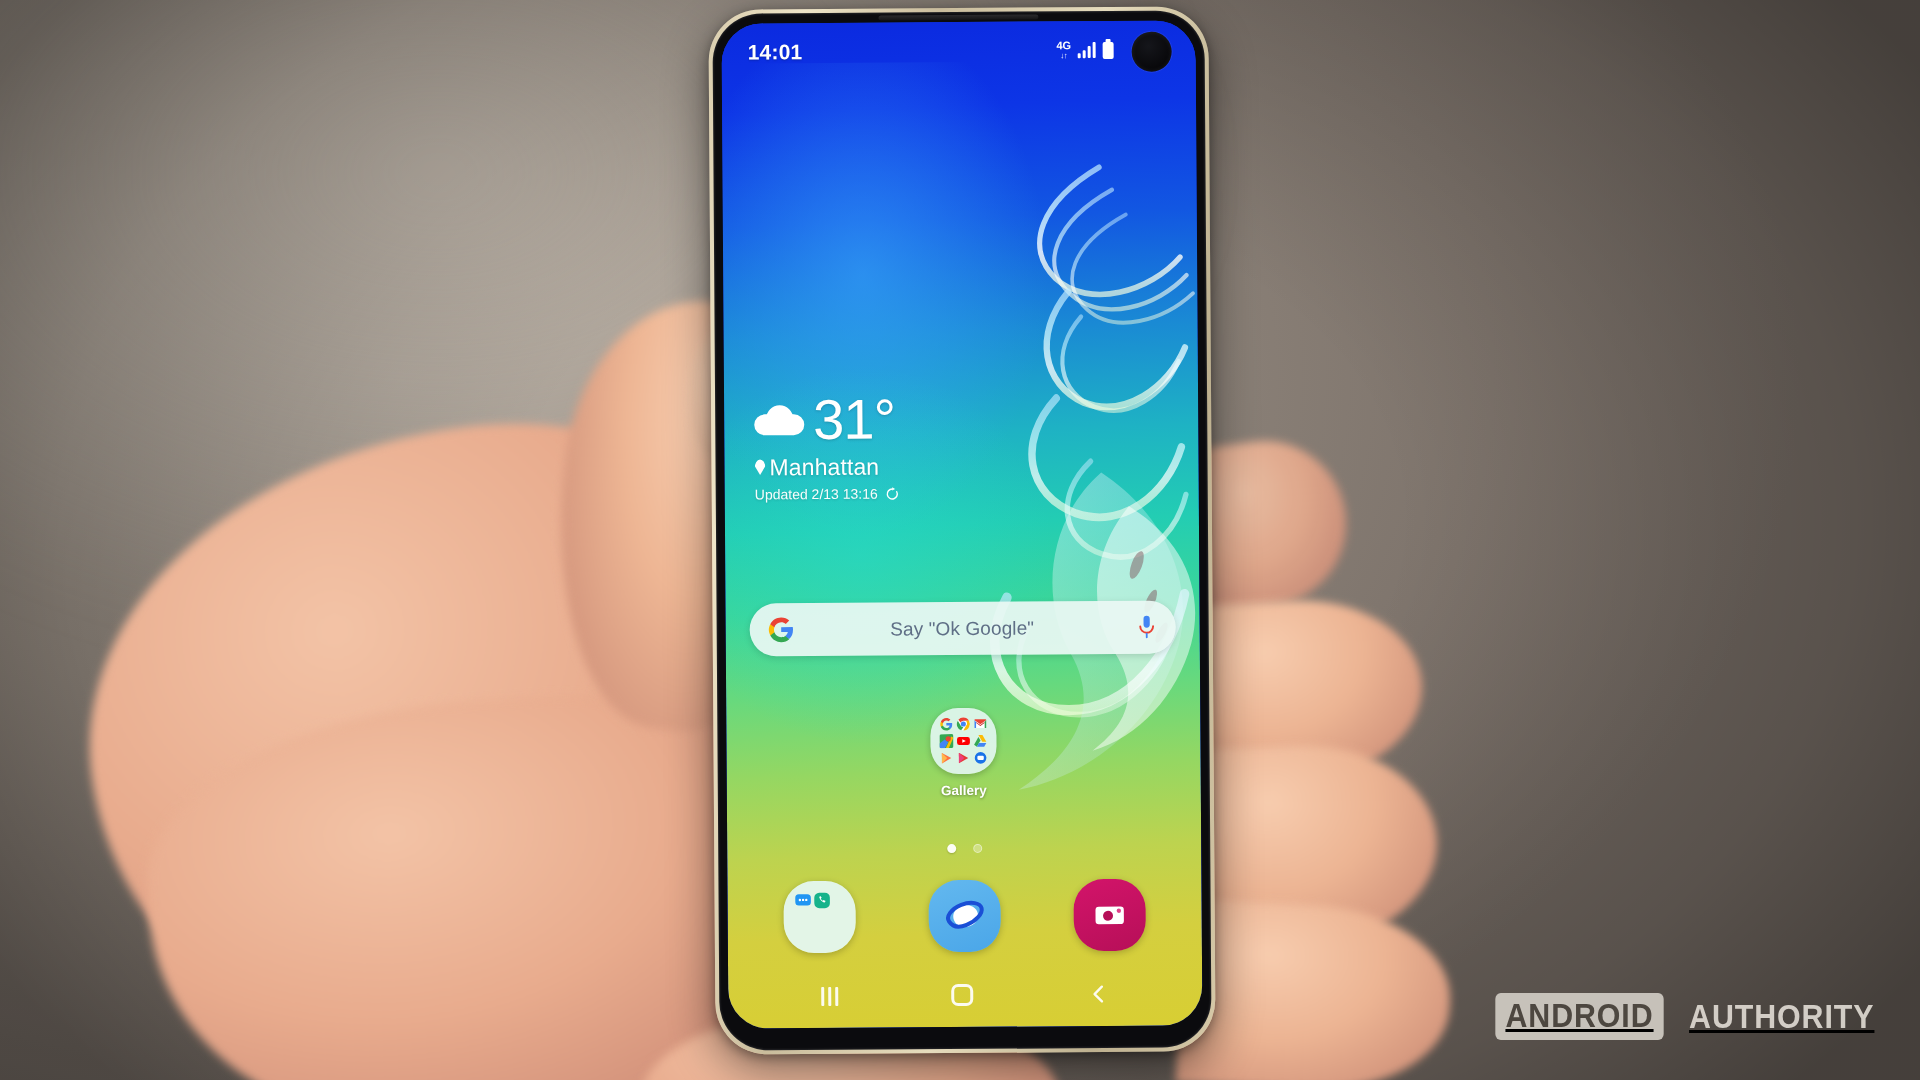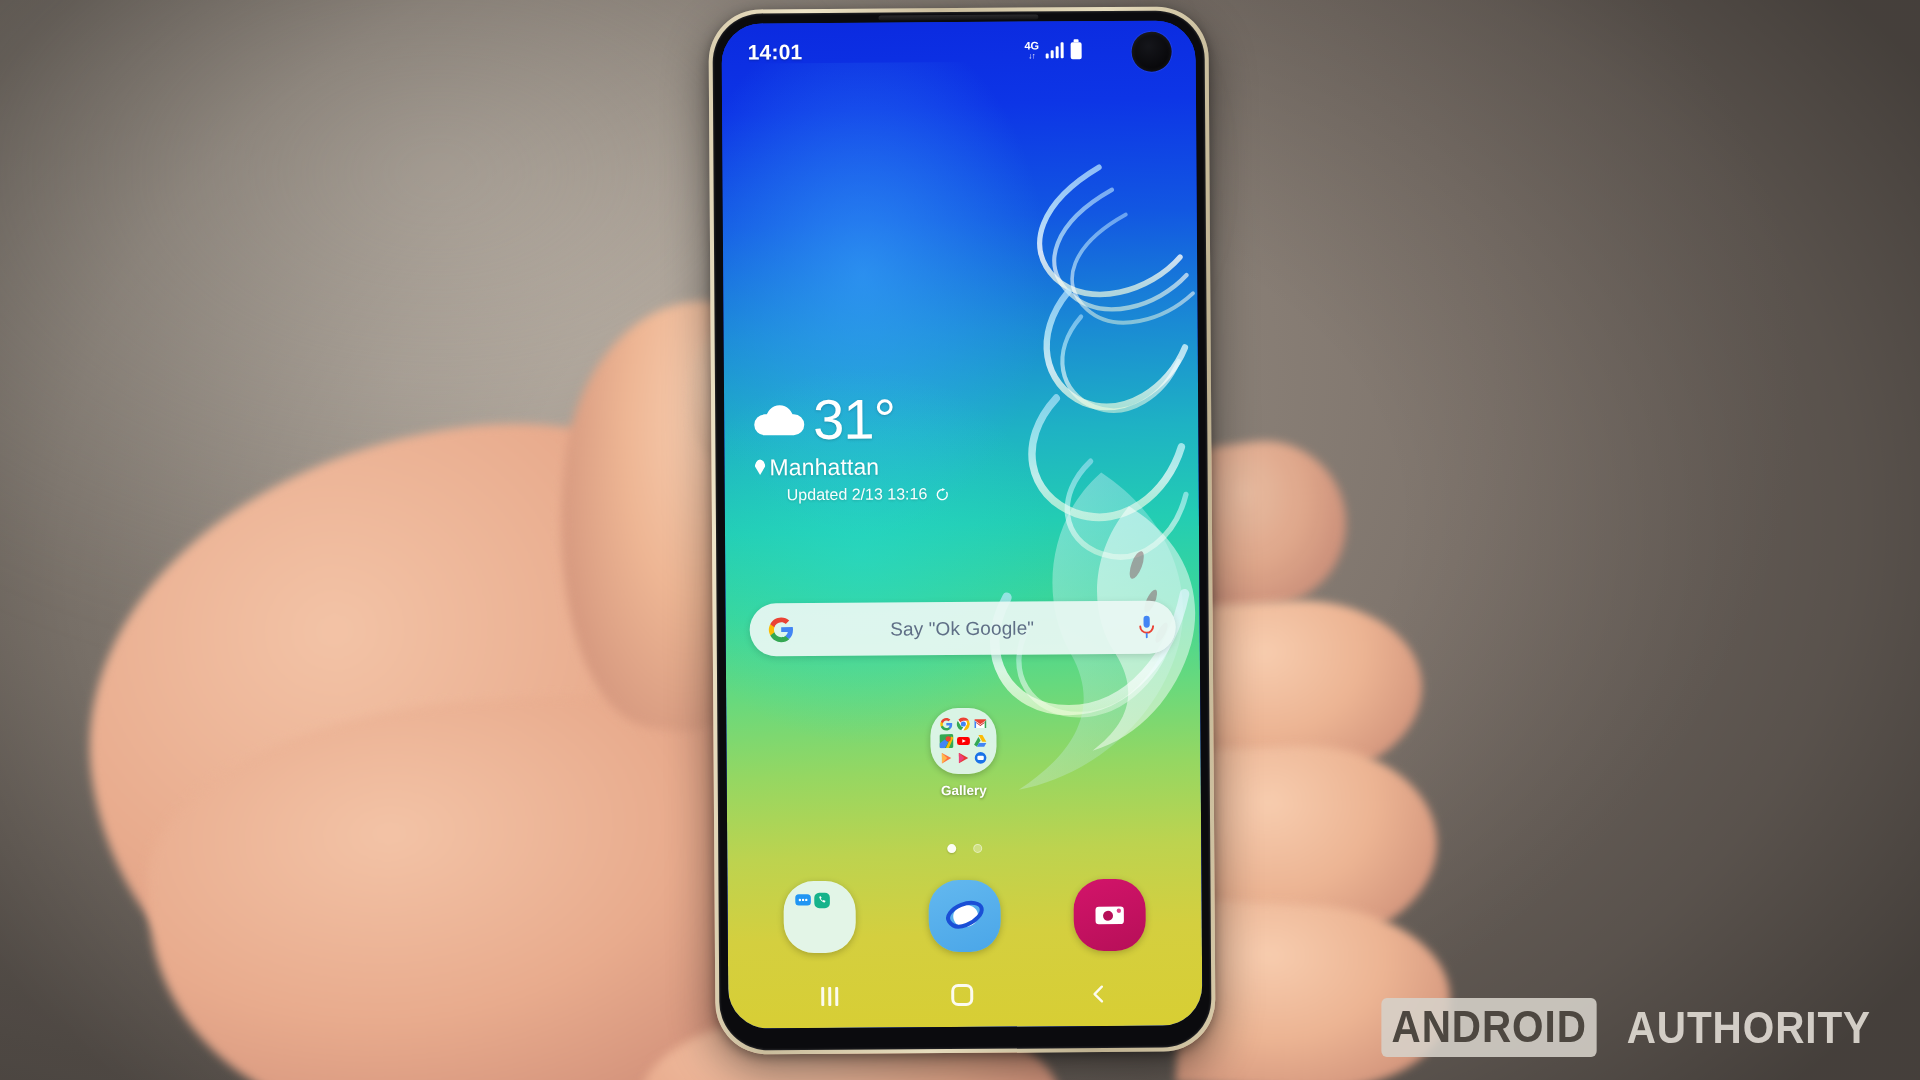--- a/index.html
+++ b/index.html
@@ -115,21 +115,21 @@
   .swirl { position:absolute; right:-4%; top:10%; width:58%; height:72%; }
   .swirl svg { width:100%; height:100%; display:block; }
 
   
   .statusbar {
     position:absolute; top:0; left:0; right:0; height:58px;
     display:flex; align-items:center; justify-content:space-between;
     padding:0 22px 0 26px; color:#fff;
   }
   .status-time { font-size:21px; font-weight:bold; letter-spacing:.2px; text-shadow:0 1px 2px rgba(0,0,0,.22); }
-  .status-icons { display:flex; align-items:center; gap:7px; margin-right:92px; }
+  .status-icons { display:flex; align-items:center; gap:7px; margin-right:60px; }
   .net-block { display:flex; flex-direction:column; align-items:center; line-height:1; }
   .net-4g { font-size:11px; font-weight:bold; letter-spacing:-.3px; }
   .net-arrows { font-size:8px; letter-spacing:-.5px; margin-top:1px; opacity:.95; }
   .bars { display:flex; align-items:flex-end; gap:2px; height:16px; }
   .bars i { width:3px; background:#fff; border-radius:1px; display:block; }
   .bars i:nth-child(1){height:5px;} .bars i:nth-child(2){height:8px;}
   .bars i:nth-child(3){height:12px;} .bars i:nth-child(4){height:16px;}
   .battery { width:11px; height:17px; border-radius:2px; background:#fff; position:relative; }
   .battery:before { content:""; position:absolute; top:-3px; left:3px; width:5px; height:3px; background:#fff; border-radius:1px 1px 0 0; }
   .punchhole {
@@ -154,21 +154,21 @@
   .temp { font-size:56px; font-weight:300; line-height:.95; letter-spacing:-1px; }
   .weather-loc { display:flex; align-items:center; gap:4px; margin-top:8px; }
   .pin {
     width:11px; height:16px; background:#fff; flex:0 0 auto;
     border-radius:50% 50% 50% 50% / 58% 58% 42% 42%;
     position:relative; transform:translateY(-1px);
     clip-path:polygon(50% 100%, 0 42%, 0 0, 100% 0, 100% 42%);
   }
   .loc-name { font-size:23px; font-weight:400; letter-spacing:.1px; }
   .weather-updated { display:flex; align-items:center; gap:7px; margin-top:5px; }
-  .updated-text { font-size:16px; font-weight:400; opacity:.97;margin-left:32px; }
+  .updated-text { font-size:14px; font-weight:400; opacity:.97; }
   .refresh-icon { width:15px; height:15px; }
 
   
   .searchbar {
     position:absolute; left:24px; right:24px; top:580px;
     height:53px; border-radius:27px;
     background:rgba(233,248,243,.93);
     display:flex; align-items:center; padding:0 18px;
     box-shadow:0 2px 7px rgba(0,0,0,.14);
   }
@@ -247,24 +247,25 @@
   .nav-recents { display:flex; gap:4px; }
   .nav-recents i { width:3px; height:19px; background:rgba(255,255,255,.92); border-radius:1px; display:block; }
   .nav-home {
     width:22px; height:22px; border-radius:7px;
     border:3px solid rgba(255,255,255,.92);
   }
   .nav-back { width:22px; height:22px; }
 
   
   .watermark {
-    position:absolute; right:38px; bottom:23px;
+    position:absolute; right:38px; bottom:40px;
     display:flex; align-items:center; gap:10px;
-    font-weight:bold; font-size:44px; letter-spacing:1px;
+    font-weight:bold; font-size:33px; letter-spacing:1px;
     font-stretch:condensed;
+    text-decoration:underline;
   }
   .wm-box {
     background:rgba(214,209,201,.88); color:#4d4740;
     padding:4px 11px 5px 11px; border-radius:6px;
     transform:scaleX(.92);
   }
   .wm-plain { color:rgba(222,217,209,.92); transform:scaleX(.92); }
 </style>
 </head>
 <body>

